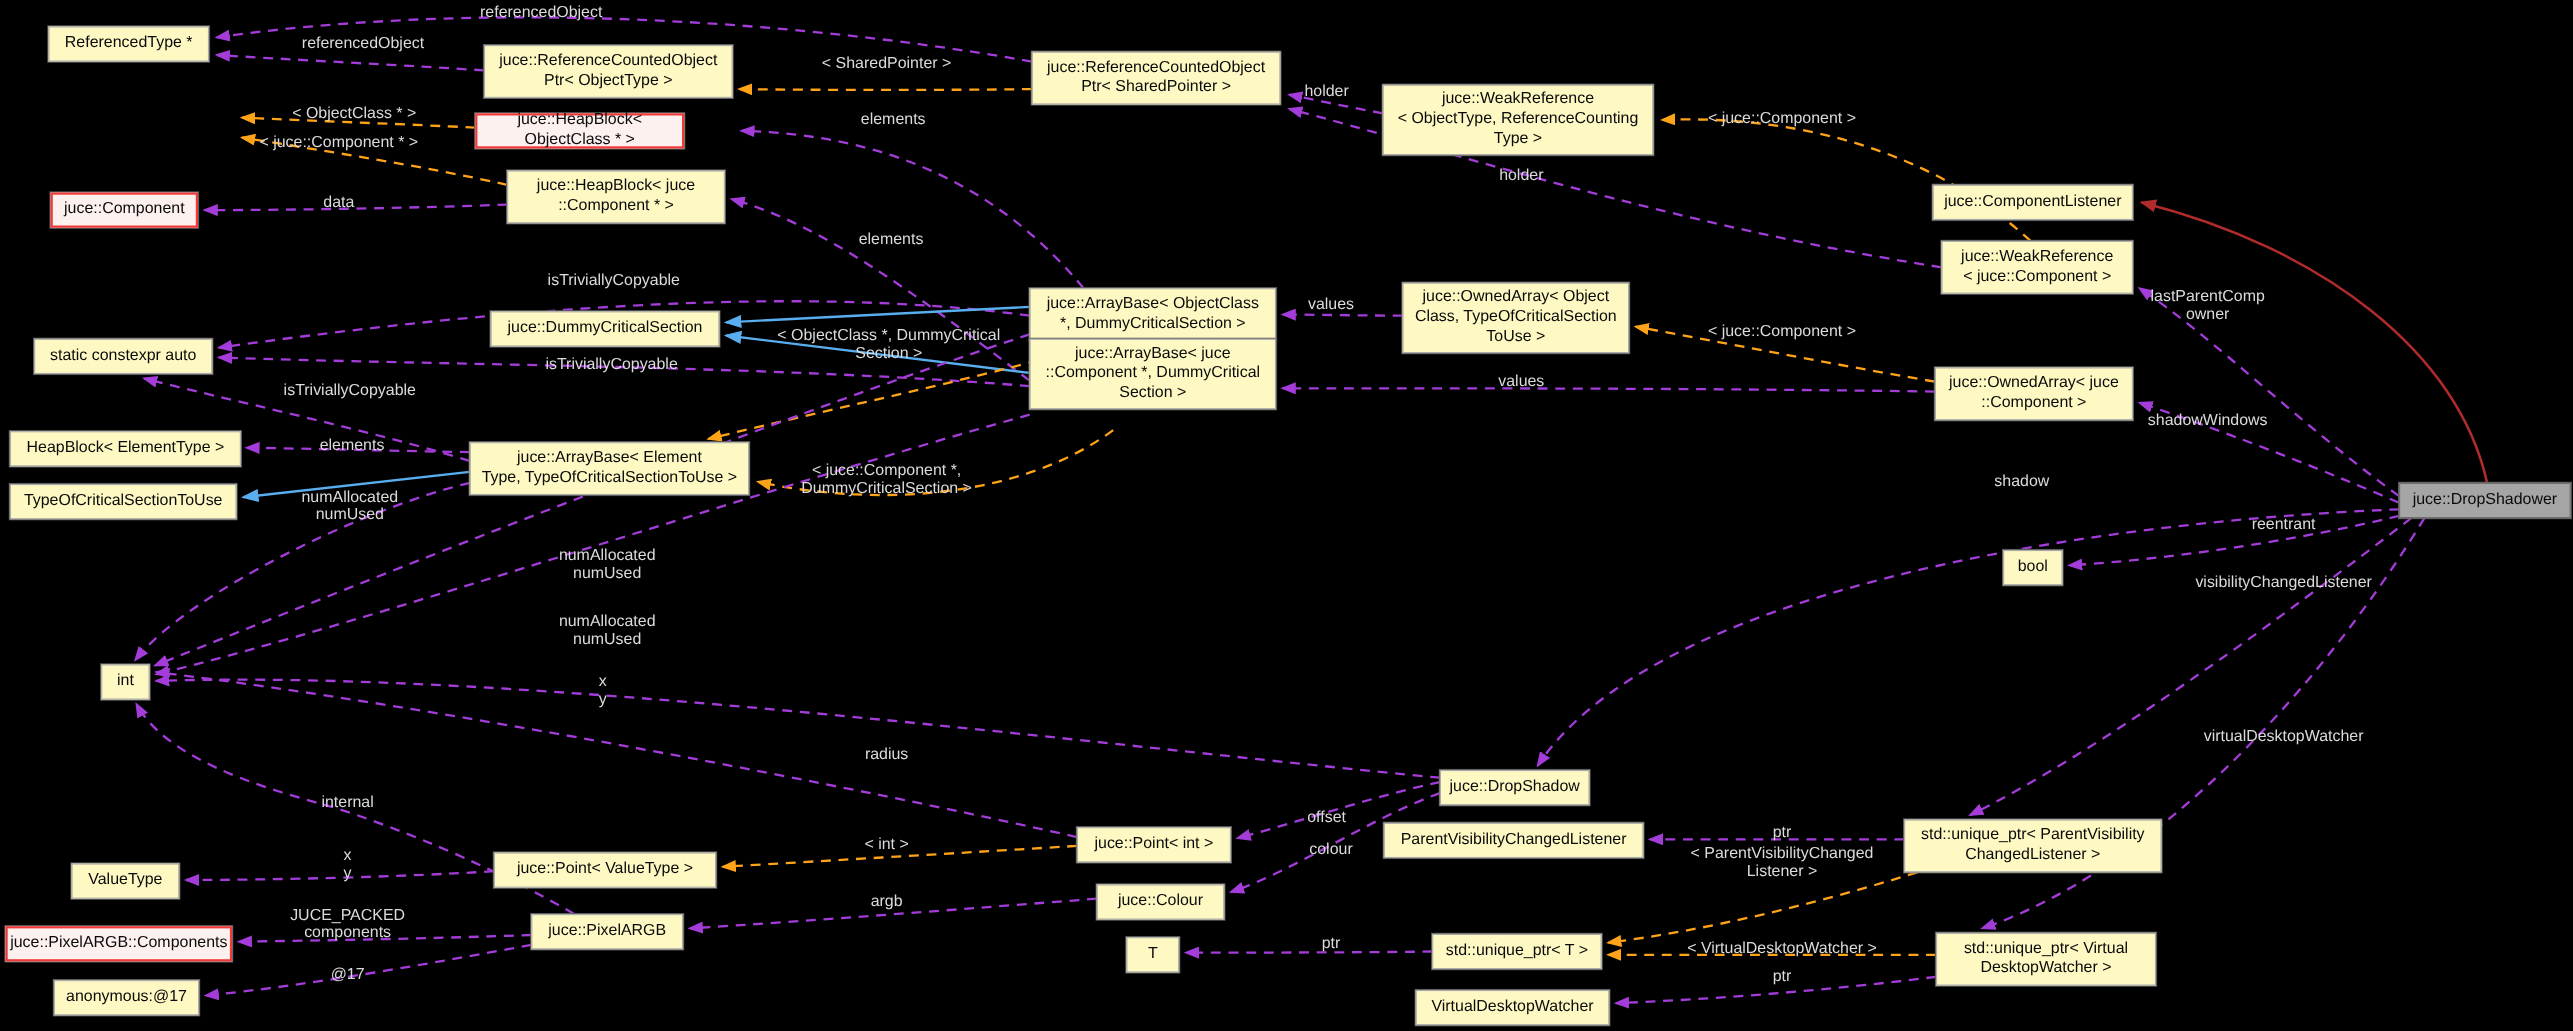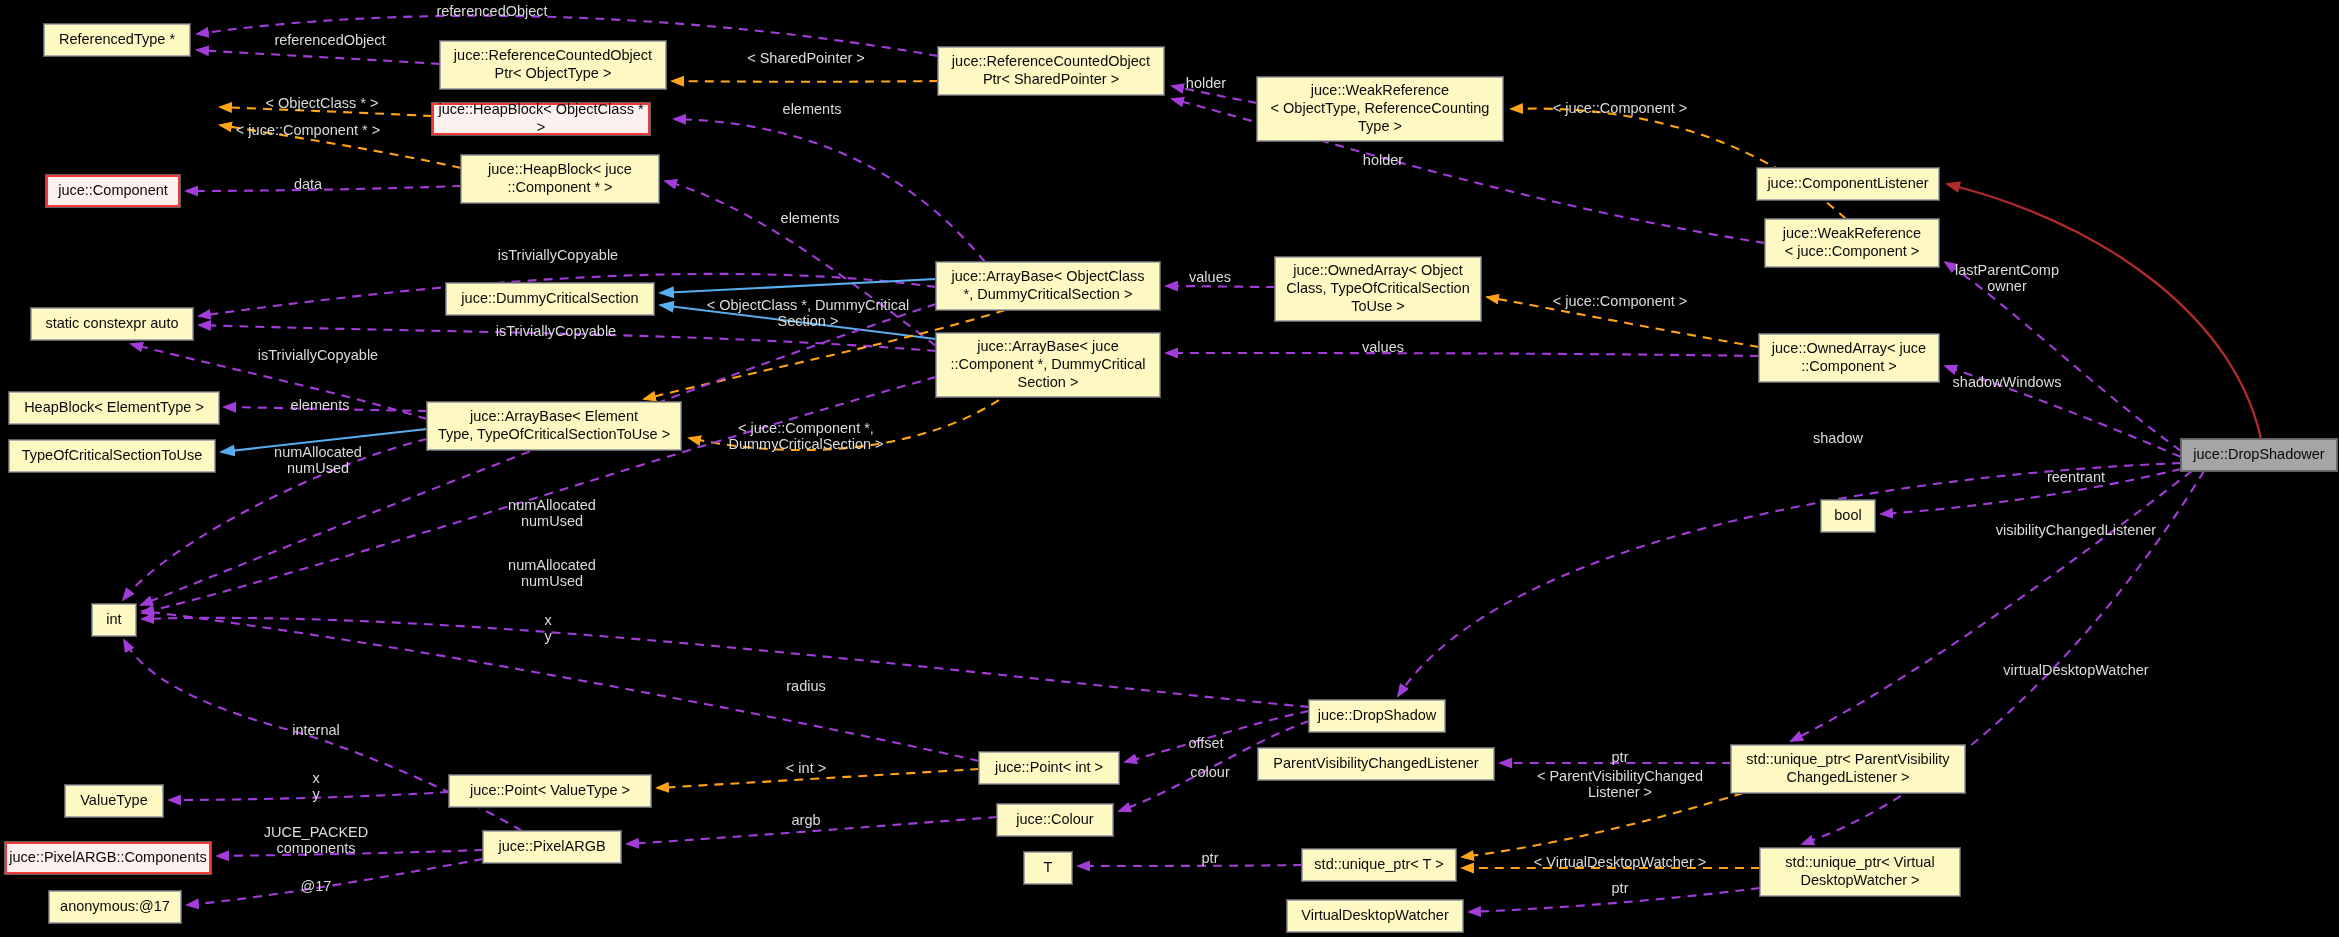--- a/index.html
+++ b/index.html
@@ -92,34 +92,34 @@
 
   <div class="node" style="left:44px;top:24px;width:146px;height:32px">ReferencedType *</div>
   <div class="node" style="left:440px;top:41px;width:226px;height:48px">juce::ReferenceCountedObject
 Ptr&lt; ObjectType &gt;</div>
   <div class="node" style="left:938px;top:47px;width:226px;height:48px">juce::ReferenceCountedObject
 Ptr&lt; SharedPointer &gt;</div>
   <div class="node" style="left:1257px;top:77px;width:246px;height:64px">juce::WeakReference
 &lt; ObjectType, ReferenceCounting
 Type &gt;</div>
   <div class="node" style="left:1757px;top:168px;width:182px;height:32px">juce::ComponentListener</div>
-  <div class="node red" style="left:432px;top:103px;width:218px;height:32px">juce::HeapBlock&lt; ObjectClass * &gt;</div>
+  <div class="node red" style="left:432px;top:103px;width:190px;height:32px">juce::HeapBlock&lt; ObjectClass * &gt;</div>
   <div class="node red" style="left:46px;top:175px;width:134px;height:32px">juce::Component</div>
   <div class="node" style="left:461px;top:155px;width:198px;height:48px">juce::HeapBlock&lt; juce
 ::Component * &gt;</div>
   <div class="node" style="left:1765px;top:219px;width:174px;height:48px">juce::WeakReference
 &lt; juce::Component &gt;</div>
   <div class="node" style="left:446px;top:283px;width:208px;height:32px">juce::DummyCriticalSection</div>
   <div class="node" style="left:1275px;top:257px;width:206px;height:64px">juce::OwnedArray&lt; Object
 Class, TypeOfCriticalSection
 ToUse &gt;</div>
   <div class="node" style="left:936px;top:262px;width:224px;height:48px">juce::ArrayBase&lt; ObjectClass
 *, DummyCriticalSection &gt;</div>
   <div class="node" style="left:31px;top:308px;width:162px;height:32px">static constexpr auto</div>
-  <div class="node" style="left:936px;top:333px;width:224px;height:64px">juce::ArrayBase&lt; juce
+  <div class="node" style="left:936px;top:308px;width:224px;height:64px">juce::ArrayBase&lt; juce
 ::Component *, DummyCritical
 Section &gt;</div>
   <div class="node" style="left:1759px;top:334px;width:180px;height:48px">juce::OwnedArray&lt; juce
 ::Component &gt;</div>
   <div class="node" style="left:9px;top:392px;width:210px;height:32px">HeapBlock&lt; ElementType &gt;</div>
   <div class="node" style="left:427px;top:402px;width:254px;height:48px">juce::ArrayBase&lt; Element
 Type, TypeOfCriticalSectionToUse &gt;</div>
   <div class="node" style="left:9px;top:440px;width:206px;height:32px">TypeOfCriticalSectionToUse</div>
   <div class="node gray" style="left:2181px;top:439px;width:156px;height:32px">juce::DropShadower</div>
   <div class="node" style="left:1821px;top:500px;width:54px;height:32px">bool</div>

